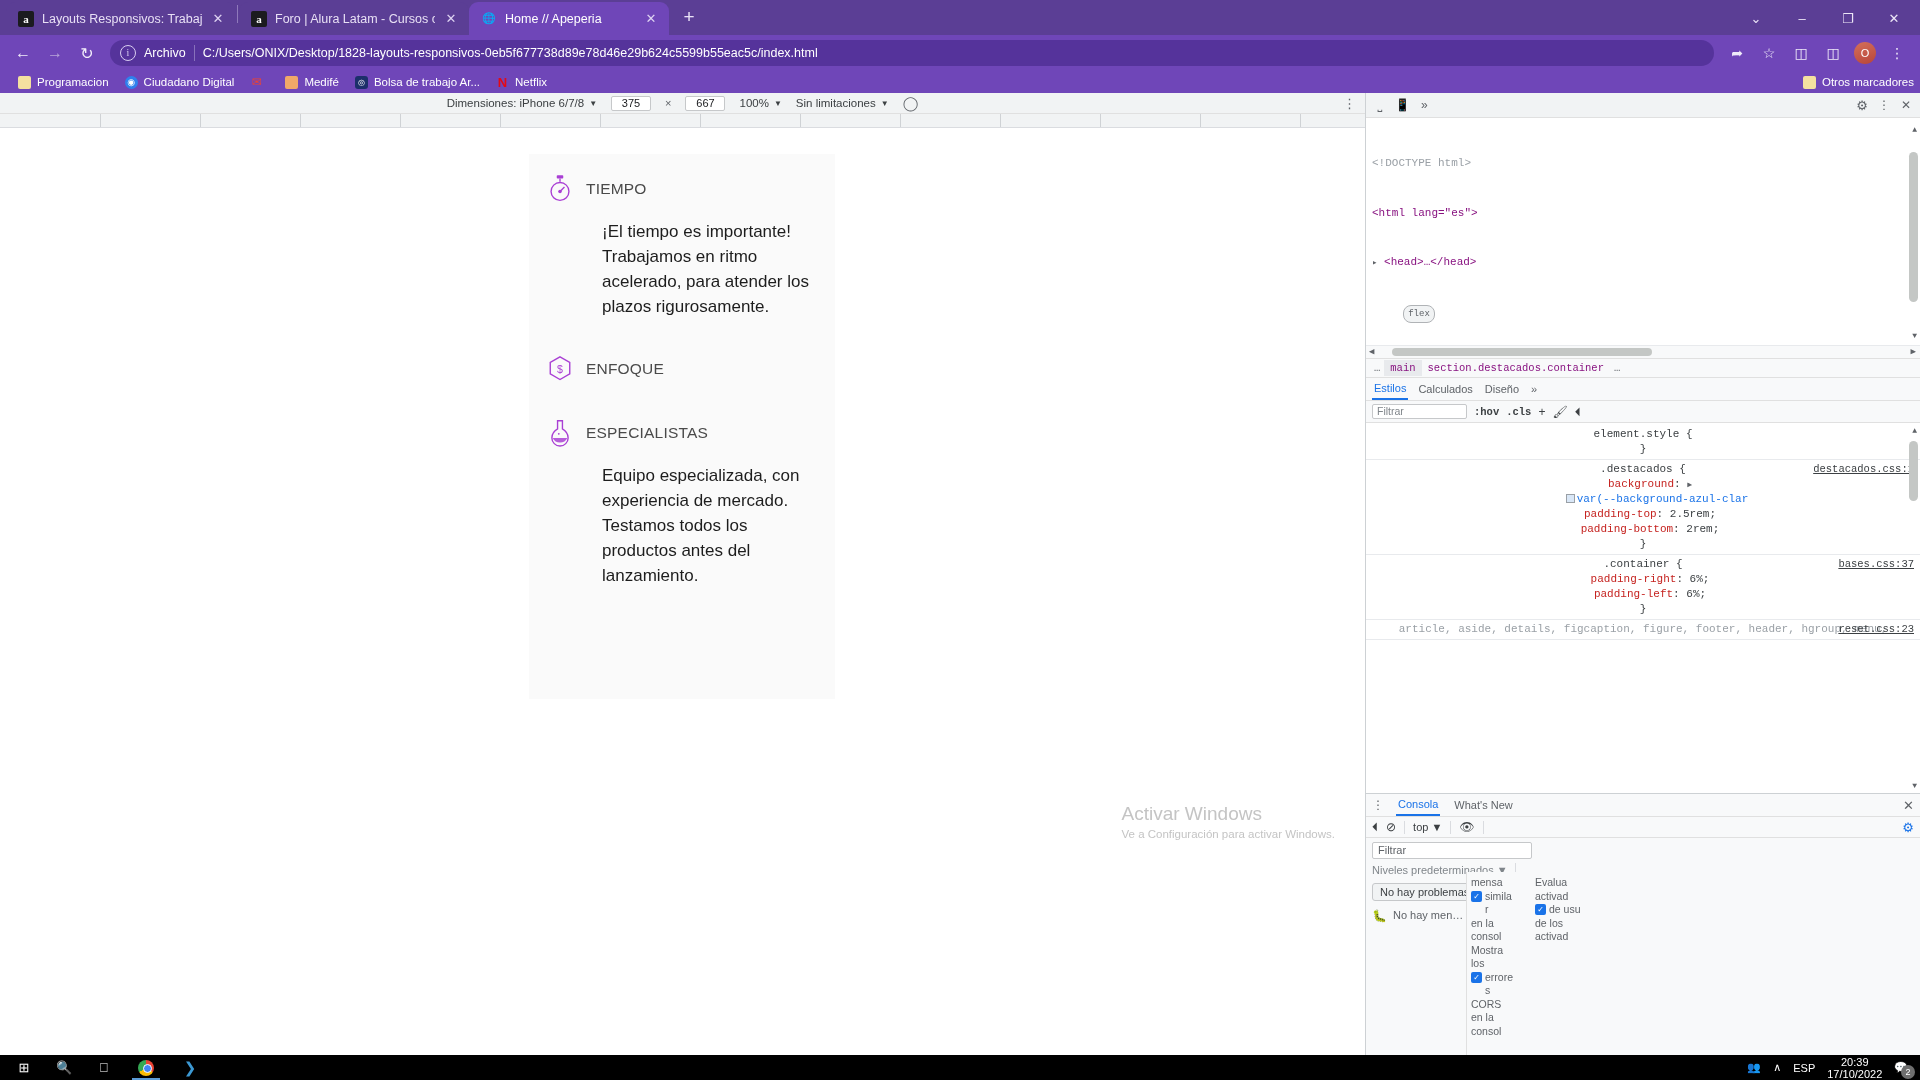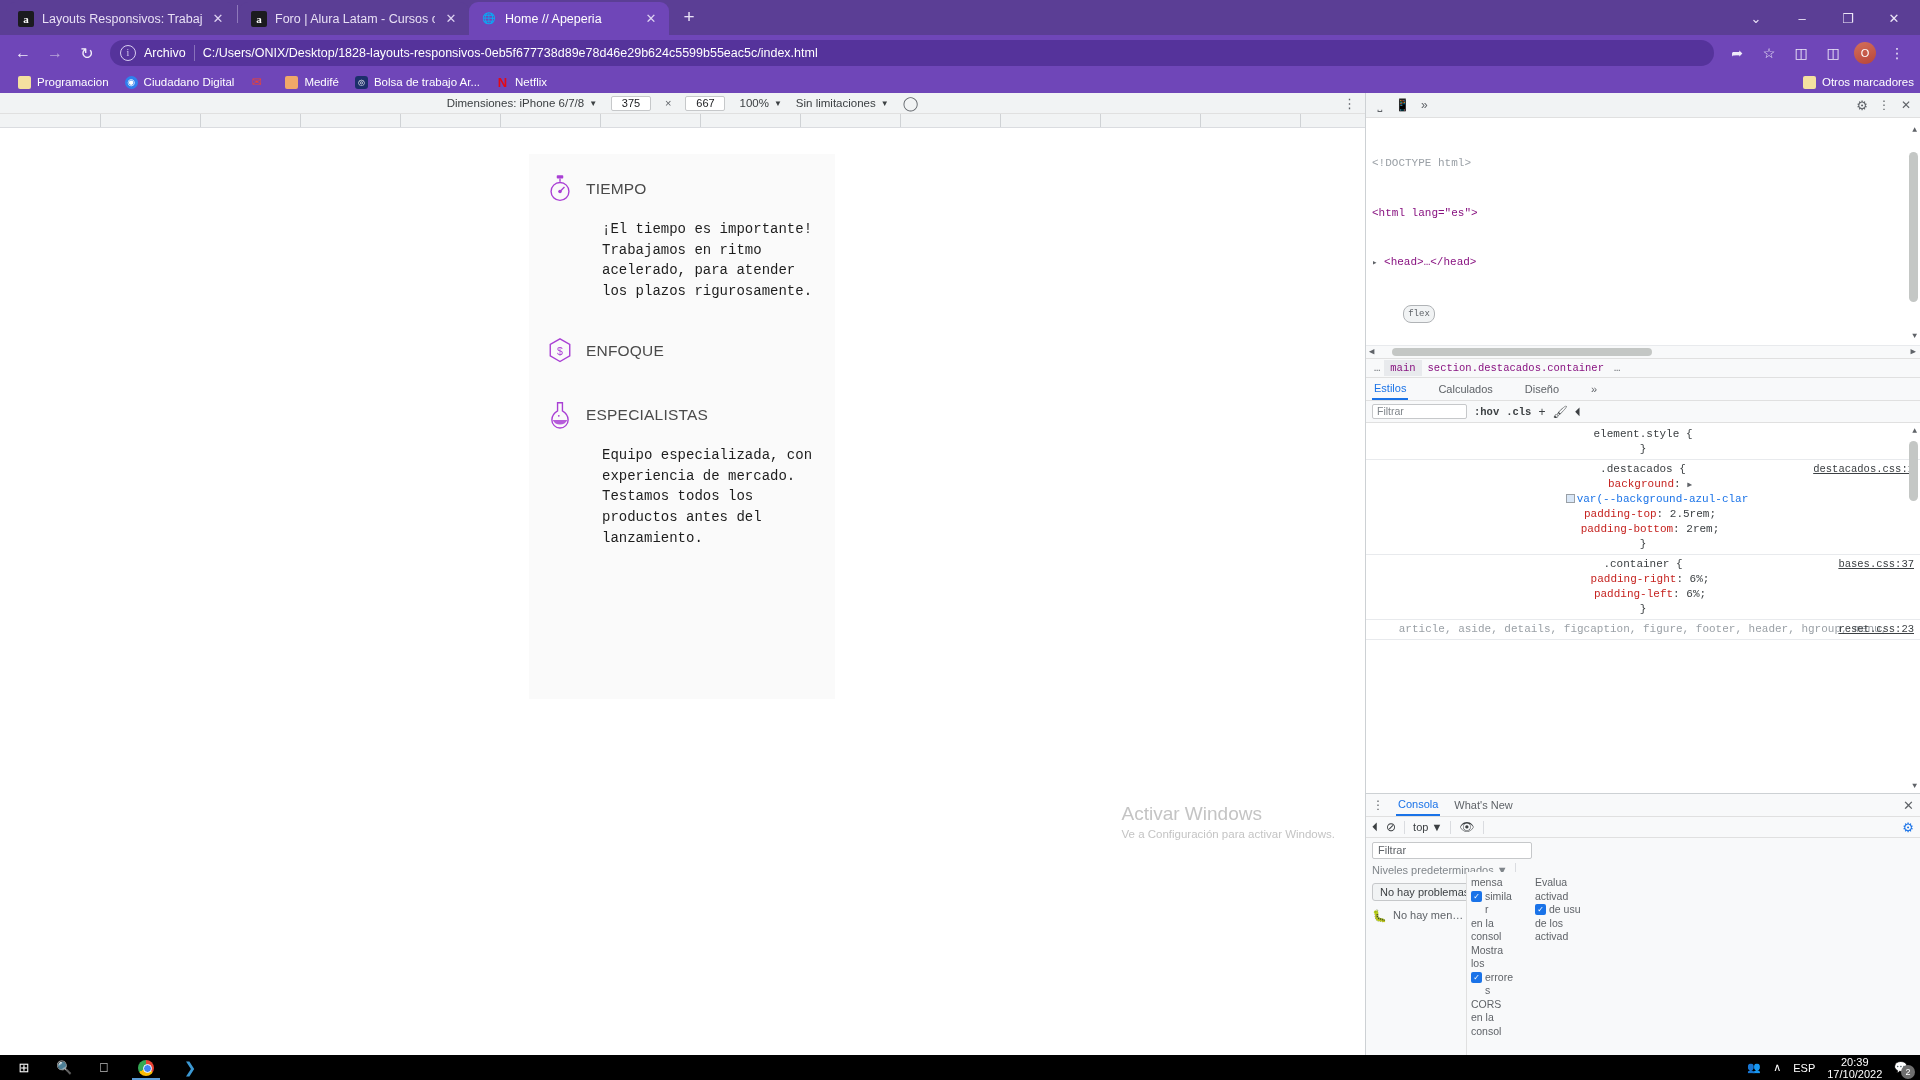--- a/index.html
+++ b/index.html
@@ -127,22 +127,22 @@
   }
   .card { margin-bottom: 34px; }
   .card:last-child { margin-bottom:0; }
   .card-head { display:flex; align-items:center; gap:13px; margin-bottom:15px; }
   .card-ico { width:26px; height:30px; flex:0 0 26px; }
   .card-title {
     font-size:15.5px; font-weight:normal; color:#4a4a4a; letter-spacing:0.2px;
     font-family:"Liberation Sans",sans-serif;
   }
   .card-text {
-    font-size:14px; line-height:1.48; color:#1d1d1d; padding-left:55px;
-    font-family:Liberation Mono, monospace;
+    font-size:17px; line-height:1.48; color:#1d1d1d; padding-left:55px;
+    font-family:Liberation Sans, sans-serif;
   }
   .phone-scroll { position:absolute; right:0; top:0; width:4px; height:100%; }
 
   
   .watermark {
     position:absolute; right:30px; bottom:215px; text-align:left; color:#c4c4c4;
     pointer-events:none;
   }
   .watermark .w1 { font-size:19px; }
   .watermark .w2 { font-size:11.5px; margin-top:3px; }
@@ -192,21 +192,21 @@
     height:20px; display:flex; align-items:center; gap:0; padding:0 4px;
     background:#f8f9fa; border-top:1px solid #e0e0e0; border-bottom:1px solid #e0e0e0;
     font-family:"Liberation Mono",monospace; font-size:10.5px; overflow:hidden;
   }
   .bc-dots { color:#5f6368; padding:0 4px; }
   .bc-item { padding:2px 6px; color:#881280; white-space:nowrap; }
   .bc-item.cur { background:#e8eaed; }
 
   
   .styles-tabs {
-    height:23px; display:flex; align-items:center; padding:0 6px; gap:28px;
+    height:23px; display:flex; align-items:center; padding:0 6px; gap:8px;
     border-bottom:1px solid #e0e0e0; background:#f8f9fa; font-size:11px;
   }
   .st-tab { color:#5f6368; padding:4px 2px; }
   .st-tab.active { color:#1a73e8; border-bottom:2px solid #1a73e8; }
   .styles-toolbar {
     height:22px; display:flex; align-items:center; gap:7px; padding:0 6px;
     border-bottom:1px solid #e0e0e0; background:#f8f9fa;
   }
   .filtrar-box {
     flex:0 0 95px; height:15px; border:1px solid #c6c8ca; background:#fff; border-radius:2px;

